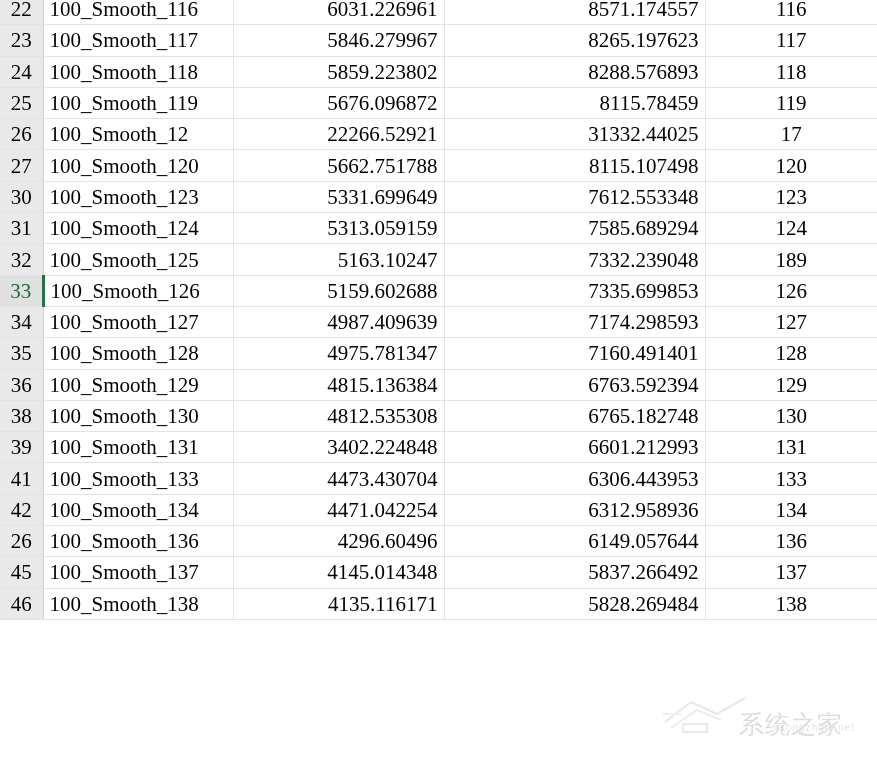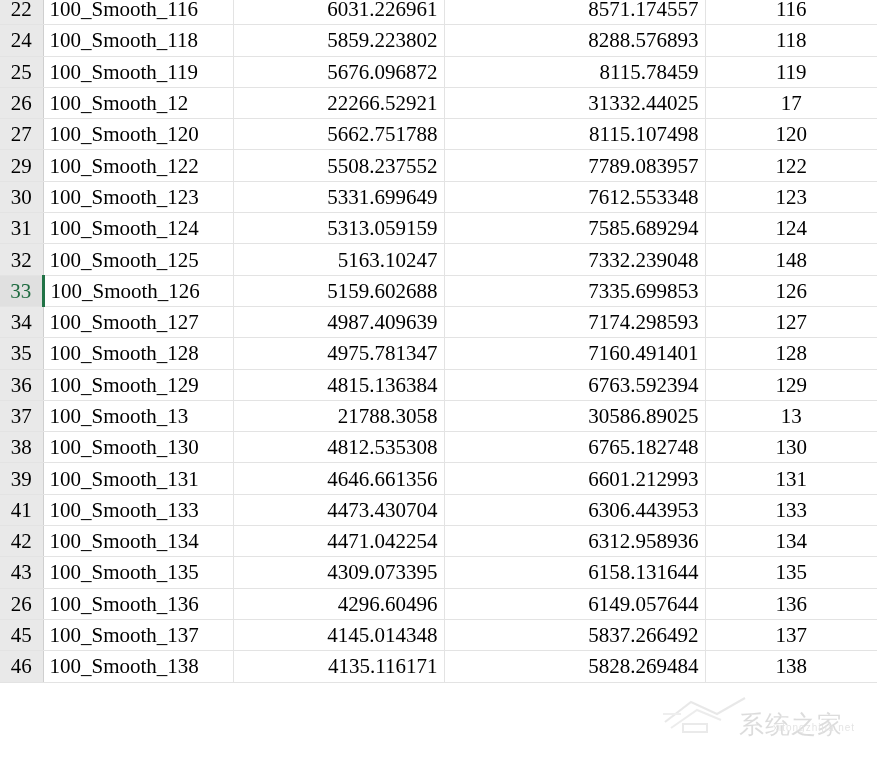--- a/index.html
+++ b/index.html
@@ -129,20 +129,27 @@
     </colgroup>
     <tbody id="sheet-body">
         <tr>
           <td class="rowhdr">22</td>
           <td class="col-a">100_Smooth_116</td>
           <td class="col-b">6031.226961</td>
           <td class="col-c">8571.174557</td>
           <td class="col-d">116</td>
         </tr>
         <tr>
+          <td class="rowhdr">23</td>
+          <td class="col-a">100_Smooth_117</td>
+          <td class="col-b">5846.279967</td>
+          <td class="col-c">8265.197623</td>
+          <td class="col-d">117</td>
+        </tr>
+        <tr>
           <td class="rowhdr">24</td>
           <td class="col-a">100_Smooth_118</td>
           <td class="col-b">5859.223802</td>
           <td class="col-c">8288.576893</td>
           <td class="col-d">118</td>
         </tr>
         <tr>
           <td class="rowhdr">25</td>
           <td class="col-a">100_Smooth_119</td>
           <td class="col-b">5676.096872</td>
@@ -157,46 +164,39 @@
           <td class="col-d">17</td>
         </tr>
         <tr>
           <td class="rowhdr">27</td>
           <td class="col-a">100_Smooth_120</td>
           <td class="col-b">5662.751788</td>
           <td class="col-c">8115.107498</td>
           <td class="col-d">120</td>
         </tr>
         <tr>
-          <td class="rowhdr">29</td>
-          <td class="col-a">100_Smooth_122</td>
-          <td class="col-b">5508.237552</td>
-          <td class="col-c">7789.083957</td>
-          <td class="col-d">122</td>
-        </tr>
-        <tr>
           <td class="rowhdr">30</td>
           <td class="col-a">100_Smooth_123</td>
           <td class="col-b">5331.699649</td>
           <td class="col-c">7612.553348</td>
           <td class="col-d">123</td>
         </tr>
         <tr>
           <td class="rowhdr">31</td>
           <td class="col-a">100_Smooth_124</td>
           <td class="col-b">5313.059159</td>
           <td class="col-c">7585.689294</td>
           <td class="col-d">124</td>
         </tr>
         <tr>
           <td class="rowhdr">32</td>
           <td class="col-a">100_Smooth_125</td>
           <td class="col-b">5163.10247</td>
           <td class="col-c">7332.239048</td>
-          <td class="col-d">148</td>
+          <td class="col-d">189</td>
         </tr>
         <tr class="active-row">
           <td class="rowhdr">33</td>
           <td class="col-a">100_Smooth_126</td>
           <td class="col-b">5159.602688</td>
           <td class="col-c">7335.699853</td>
           <td class="col-d">126</td>
         </tr>
         <tr>
           <td class="rowhdr">34</td>
@@ -213,60 +213,46 @@
           <td class="col-d">128</td>
         </tr>
         <tr>
           <td class="rowhdr">36</td>
           <td class="col-a">100_Smooth_129</td>
           <td class="col-b">4815.136384</td>
           <td class="col-c">6763.592394</td>
           <td class="col-d">129</td>
         </tr>
         <tr>
-          <td class="rowhdr">37</td>
-          <td class="col-a">100_Smooth_13</td>
-          <td class="col-b">21788.3058</td>
-          <td class="col-c">30586.89025</td>
-          <td class="col-d">13</td>
-        </tr>
-        <tr>
           <td class="rowhdr">38</td>
           <td class="col-a">100_Smooth_130</td>
           <td class="col-b">4812.535308</td>
           <td class="col-c">6765.182748</td>
           <td class="col-d">130</td>
         </tr>
         <tr>
           <td class="rowhdr">39</td>
           <td class="col-a">100_Smooth_131</td>
-          <td class="col-b">4646.661356</td>
+          <td class="col-b">3402.224848</td>
           <td class="col-c">6601.212993</td>
           <td class="col-d">131</td>
         </tr>
         <tr>
           <td class="rowhdr">41</td>
           <td class="col-a">100_Smooth_133</td>
           <td class="col-b">4473.430704</td>
           <td class="col-c">6306.443953</td>
           <td class="col-d">133</td>
         </tr>
         <tr>
           <td class="rowhdr">42</td>
           <td class="col-a">100_Smooth_134</td>
           <td class="col-b">4471.042254</td>
           <td class="col-c">6312.958936</td>
           <td class="col-d">134</td>
-        </tr>
-        <tr>
-          <td class="rowhdr">43</td>
-          <td class="col-a">100_Smooth_135</td>
-          <td class="col-b">4309.073395</td>
-          <td class="col-c">6158.131644</td>
-          <td class="col-d">135</td>
         </tr>
         <tr>
           <td class="rowhdr">26</td>
           <td class="col-a">100_Smooth_136</td>
           <td class="col-b">4296.60496</td>
           <td class="col-c">6149.057644</td>
           <td class="col-d">136</td>
         </tr>
         <tr>
           <td class="rowhdr">45</td>

